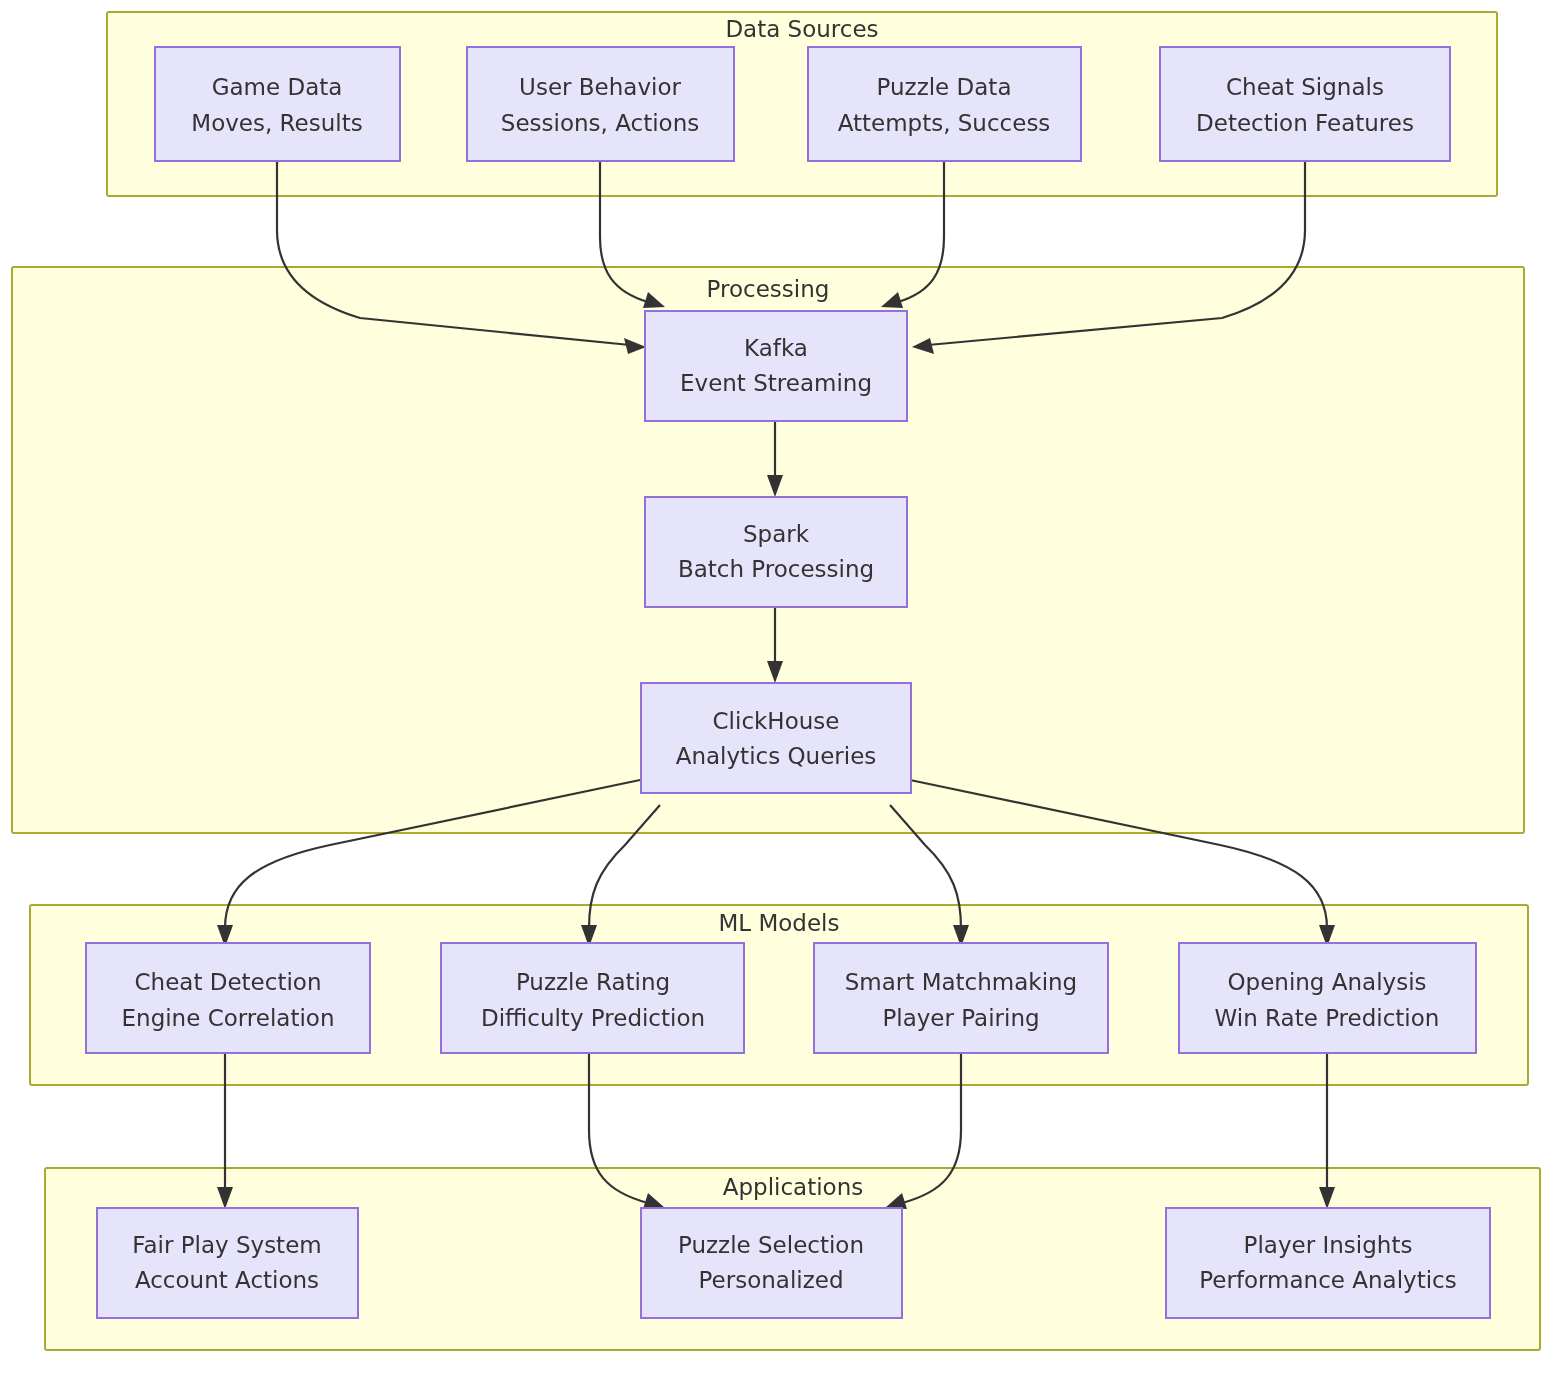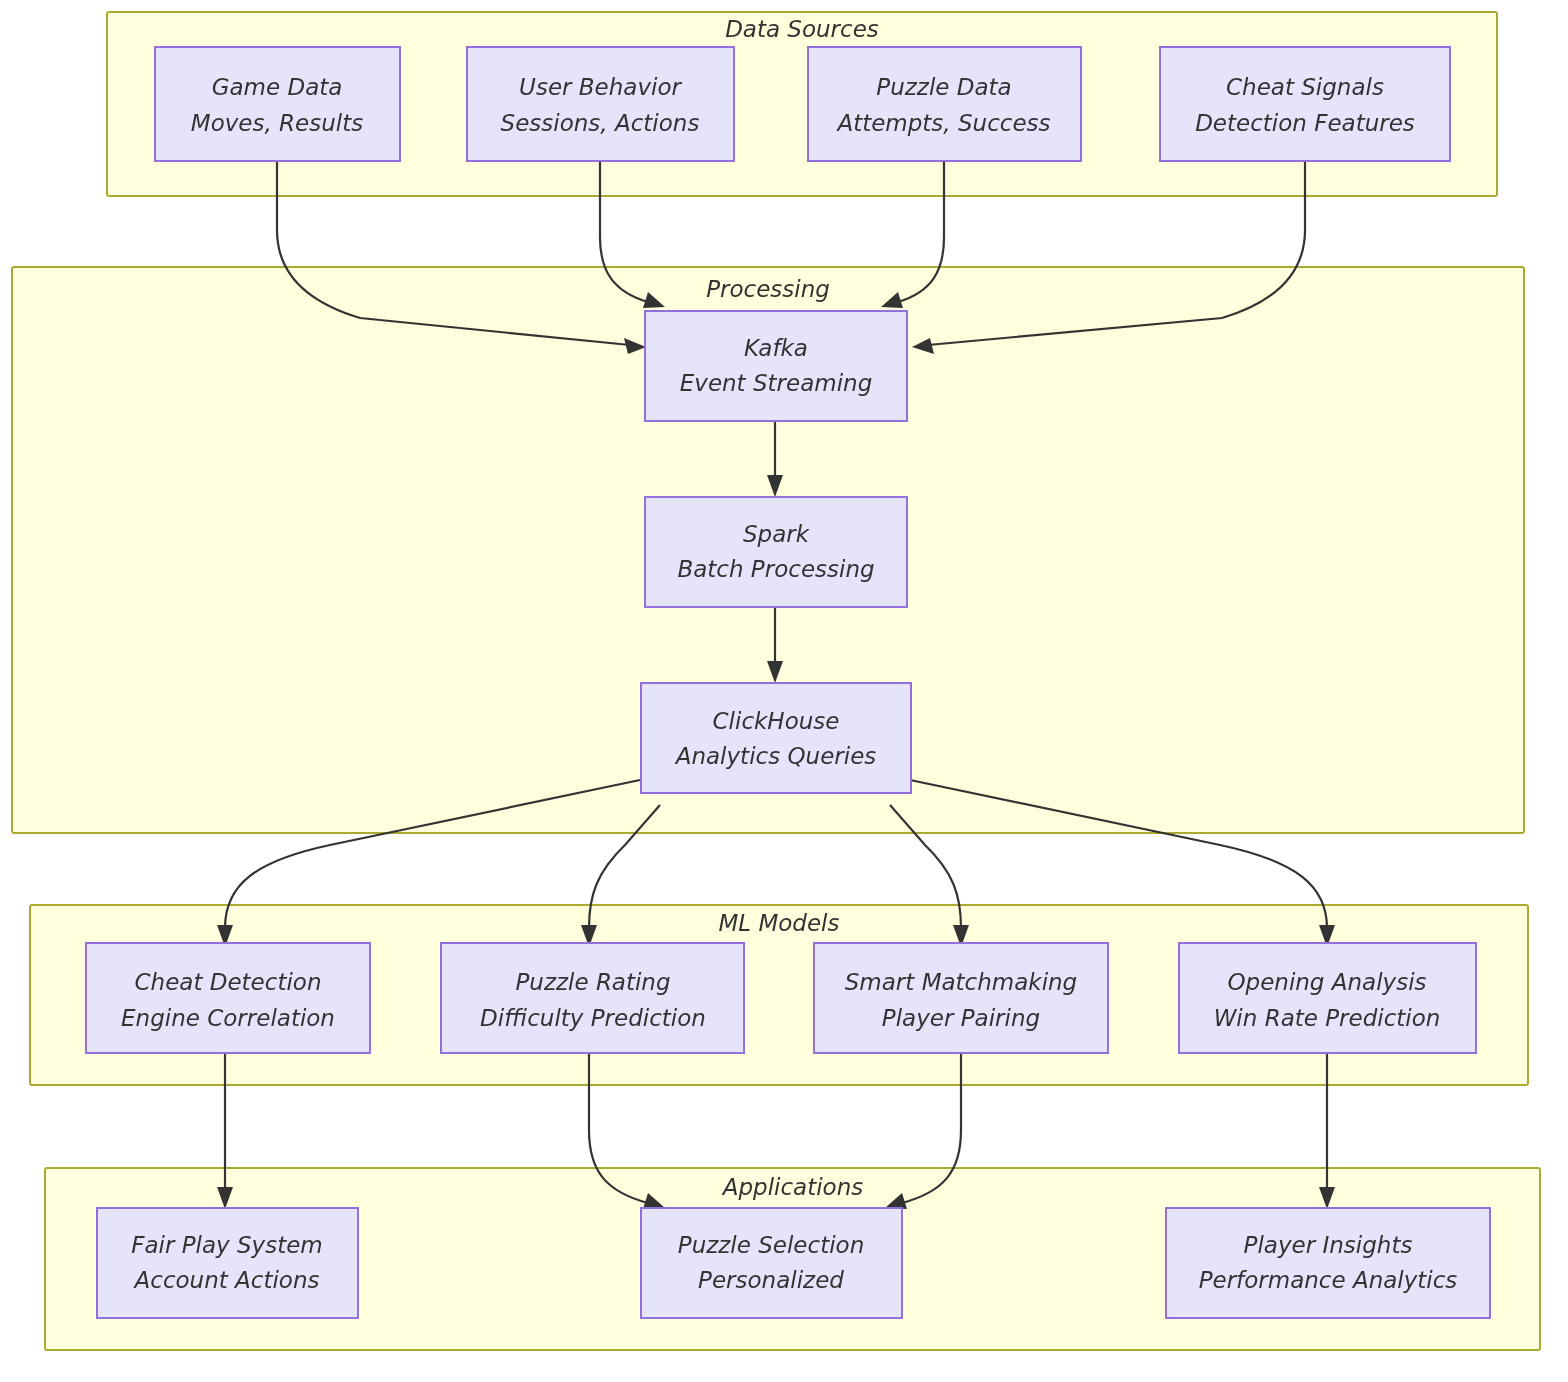--- a/index.html
+++ b/index.html
@@ -10,21 +10,20 @@
   body {
     width: 1568px;
     height: 1382px;
     font-family: "DejaVu Sans", sans-serif;
     overflow: hidden;
   }
   #diagram-root {
     position: relative;
     width: 1340px;
     height: 1382px;
-    font-style: italic;
   }
   svg#flowchart {
     display: block;
     width: 1568px;
     height: 1382px;
   }
   .cluster-rect {
     fill: #ffffde;
     stroke: #aaaa33;
     stroke-width: 2px;

